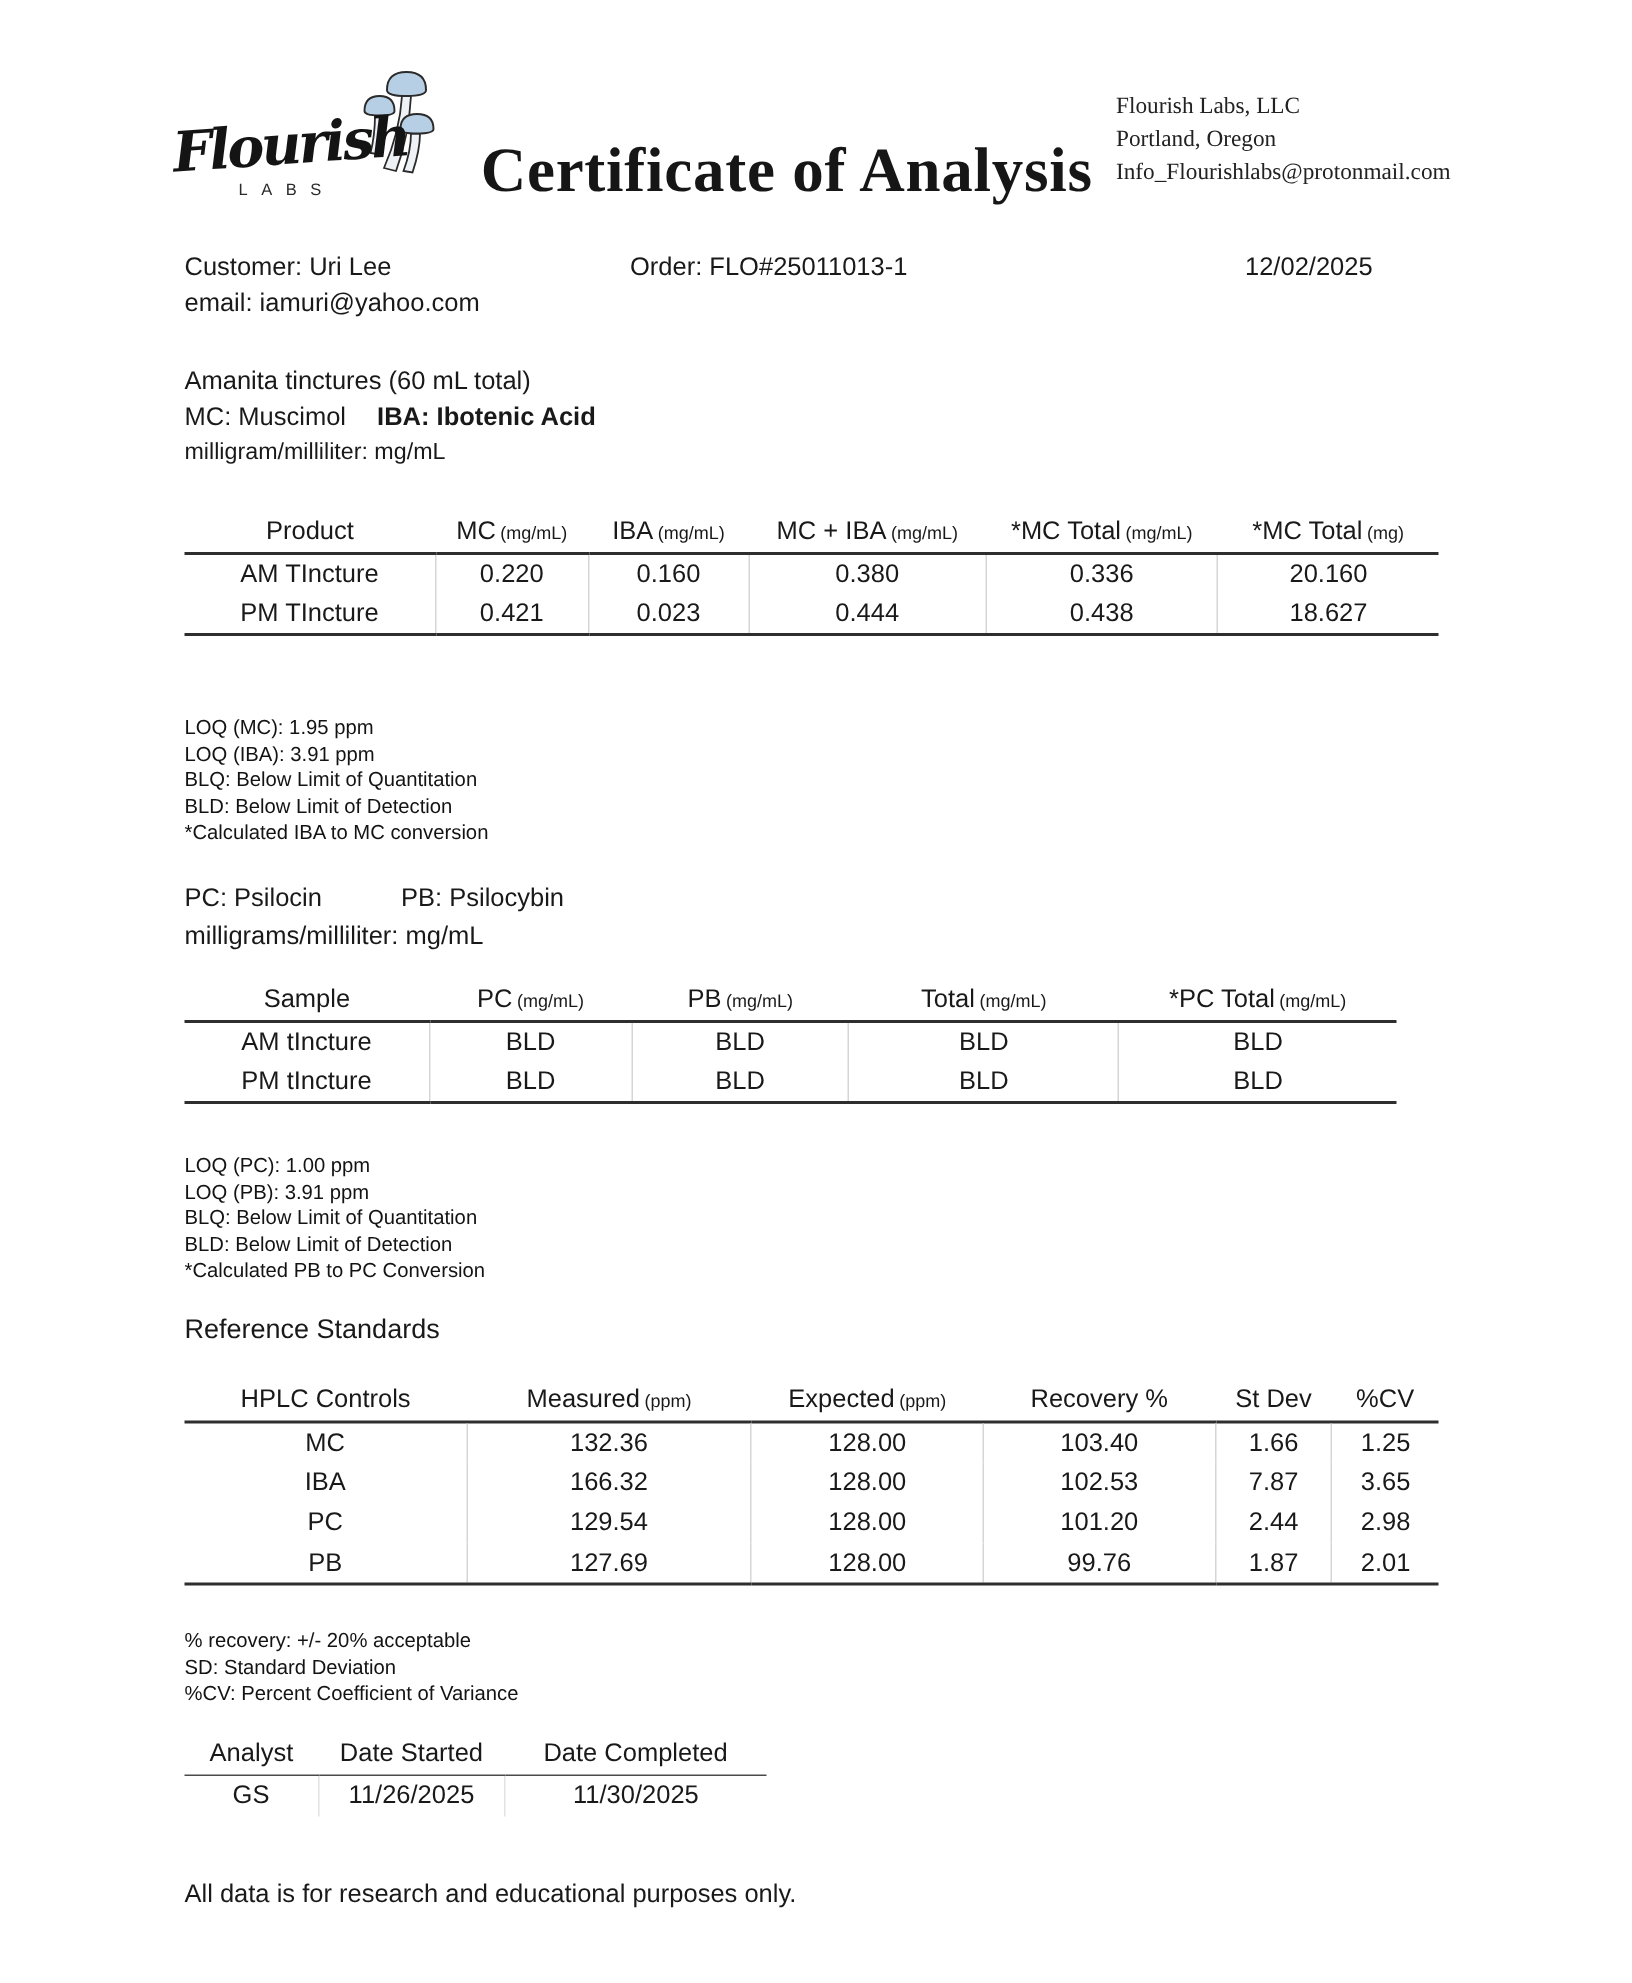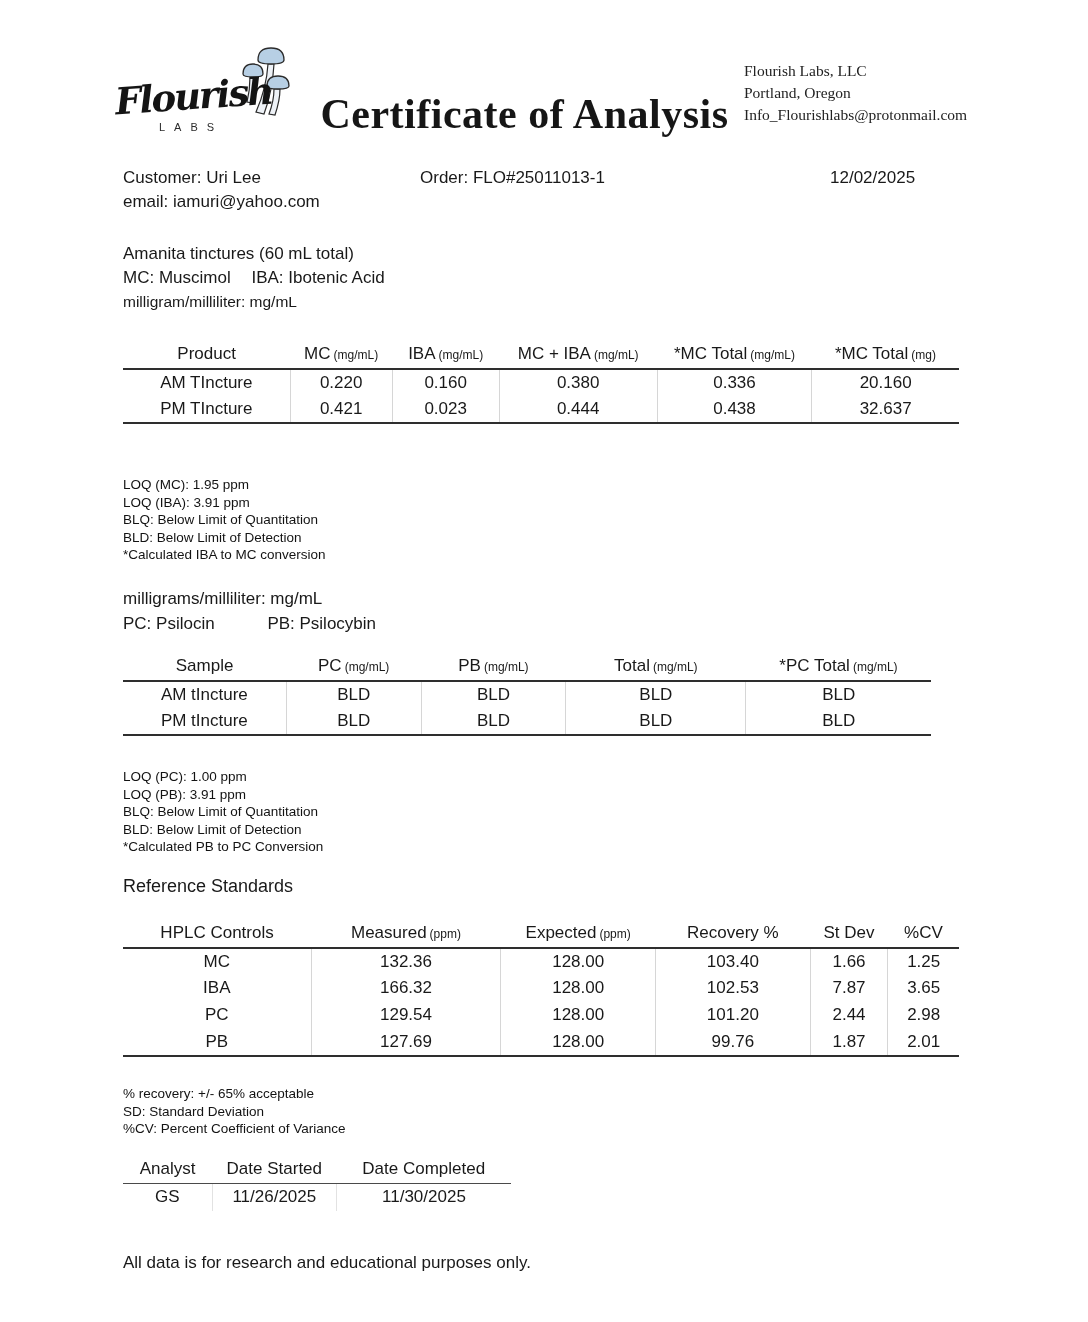--- a/index.html
+++ b/index.html
@@ -28,21 +28,21 @@
     flex:0 0 auto; width:214px; font-family:"Liberation Serif", serif;
     font-size:15.5px; line-height:1.42; padding-top:2px; color:#222;
   }
 
   
   .order-row { display:grid; grid-template-columns:297px 410px 1fr; margin-top:28px; line-height:24px; }
 
   
   .sample-desc { margin-top:28px; line-height:24px; }
   .sample-desc .units { font-size:15.5px; }
-  .gap16 { margin-left:16px; }
+  .gap16 { margin-left:16px;font-weight:bold; }
   .gap48 { margin-left:48px; }
 
   
   table { border-collapse:collapse; table-layout:fixed; }
   th, td { font-weight:normal; text-align:center; padding:2px; overflow:hidden; white-space:nowrap; }
   thead th { height:29px; border-bottom:2px solid #2e2e2e; vertical-align:middle; }
   tbody td { height:27px; border-left:1px solid #d6d6d6; vertical-align:middle; }
   tbody td:first-child { border-left:none; }
   tbody tr:last-child td { border-bottom:2px solid #2e2e2e; }
   .unit { font-size:12px; margin-left:3px; }
@@ -137,39 +137,39 @@
         <td>0.380</td>
         <td>0.336</td>
         <td>20.160</td>
       </tr>
       <tr>
         <td>PM TIncture</td>
         <td>0.421</td>
         <td>0.023</td>
         <td>0.444</td>
         <td>0.438</td>
-        <td>32.637</td>
+        <td>18.627</td>
       </tr>
     </tbody>
   </table>
 
   <div class="notes">
     <div>LOQ (MC): 1.95 ppm</div>
     <div>LOQ (IBA): 3.91 ppm</div>
     <div>BLQ: Below Limit of Quantitation</div>
     <div>BLD: Below Limit of Detection</div>
     <div>*Calculated IBA to MC conversion</div>
   </div>
 
   <div class="pcpb">
-    <div>milligrams/milliliter: mg/mL</div>
     <div>
       <span>PC: Psilocin</span>
       <span class="gap48">PB: Psilocybin</span>
     </div>
+    <div>milligrams/milliliter: mg/mL</div>
   </div>
 
   <table class="psilocybin-table">
     <colgroup>
       <col style="width:20.2%">
         <col style="width:16.7%">
         <col style="width:17.9%">
       <col style="width:22.3%">
         <col style="width:22.9%">
     </colgroup>
@@ -259,21 +259,21 @@
         <td>127.69</td>
         <td>128.00</td>
         <td>99.76</td>
         <td>1.87</td>
         <td>2.01</td>
       </tr>
     </tbody>
   </table>
 
   <div class="notes notes-3">
-    <div>% recovery: +/- 65% acceptable</div>
+    <div>% recovery: +/- 20% acceptable</div>
     <div>SD: Standard Deviation</div>
     <div>%CV: Percent Coefficient of Variance</div>
   </div>
 
   <table class="analyst-table">
     <colgroup>
       <col style="width:23%">
         <col style="width:32%">
         <col style="width:45%">
     </colgroup>

